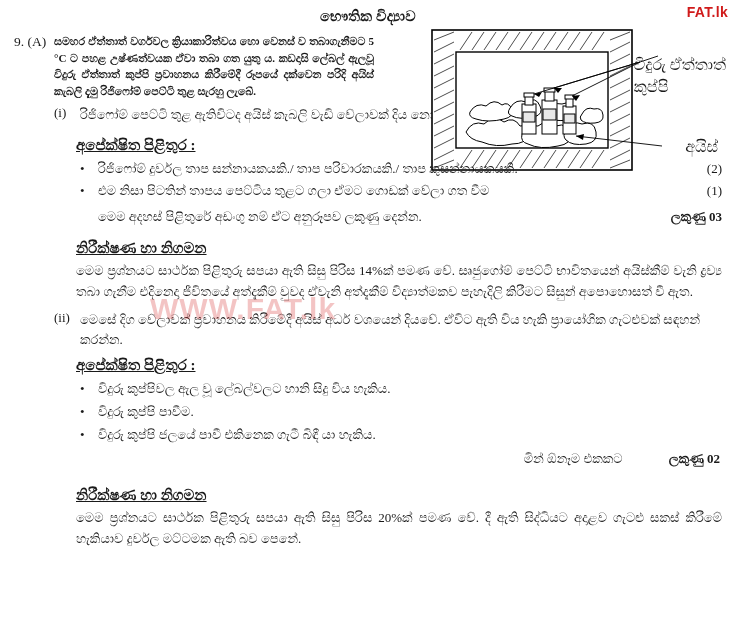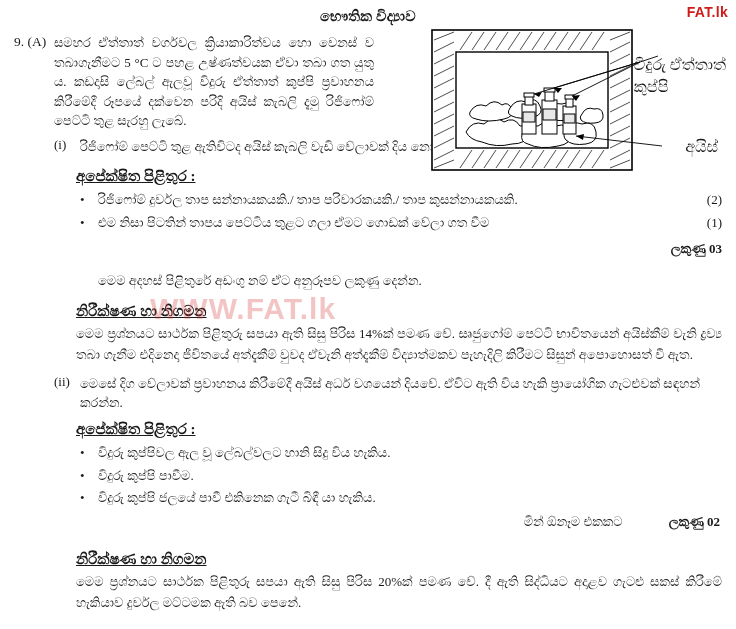--- a/index.html
+++ b/index.html
@@ -61,23 +61,24 @@
     width: 40px;
     flex: 0 0 40px;
     font-size: 13.5px;
     padding-top: 1px;
     white-space: nowrap;
   }
   .qbody {
     flex: 1 1 auto;
   }
   .para {
-    font-size: 13px;
+    font-size: 11px;
     line-height: 1.5;
     text-align: left;
+    font-weight: bold;
   }
   .para-just {
     text-align: justify;
   }
   .sub-item {
     display: flex;
     align-items: flex-start;
     margin-top: 6px;
   }
   .sub-label {
@@ -312,21 +313,21 @@
       <li>
         <span class="mark-right">(2)</span>
         <span>රිජිෆෝම් දුර්වල තාප සන්නායකයකි./ තාප පරිවාරකයකි./ තාප කුසන්නායකයකි.</span>
       </li>
       <li>
         <span class="mark-right">(1)</span>
         <span>එම නිසා පිටතින් තාපය පෙට්ටිය තුළට ගලා ඒමට ගොඩක් වේලා ගත වීම</span>
       </li>
     </ul>
     <div class="line-with-right" style="margin-top:4px;">
-      <span style="padding-left:22px;margin-top:32px;">මෙම අදහස් පිළිතුරේ අඩංගු නම් ඒට අනුරූපව ලකුණු දෙන්න.</span>
+      <span style="padding-left:22px;">මෙම අදහස් පිළිතුරේ අඩංගු නම් ඒට අනුරූපව ලකුණු දෙන්න.</span>
       <span class="marks-strong">ලකුණු 03</span>
     </div>
   </div>
 
   <div class="block indent1">
     <div class="heading">නිරීක්ෂණ හා නිගමන</div>
     <div class="obs-text">මෙම ප්‍රශ්නයට සාර්ථක පිළිතුරු සපයා ඇති සිසු පිරිස 14%ක් පමණ වේ. සෘජුගෝම් පෙට්ටි භාවිතයෙන් අයිස්කීම් වැනි ද්‍රව්‍ය තබා ගැනීම එදිනෙදා ජීවිතයේ අත්දැකීම් වුවද ඒවැනි අත්දැකීම් විද්‍යාත්මකව පැහැදිලි කිරීමට සිසුන් අපොහොසත් වී ඇත.</div>
   </div>
 
   <div class="block" style="margin-left:40px;margin-top:8px;">

